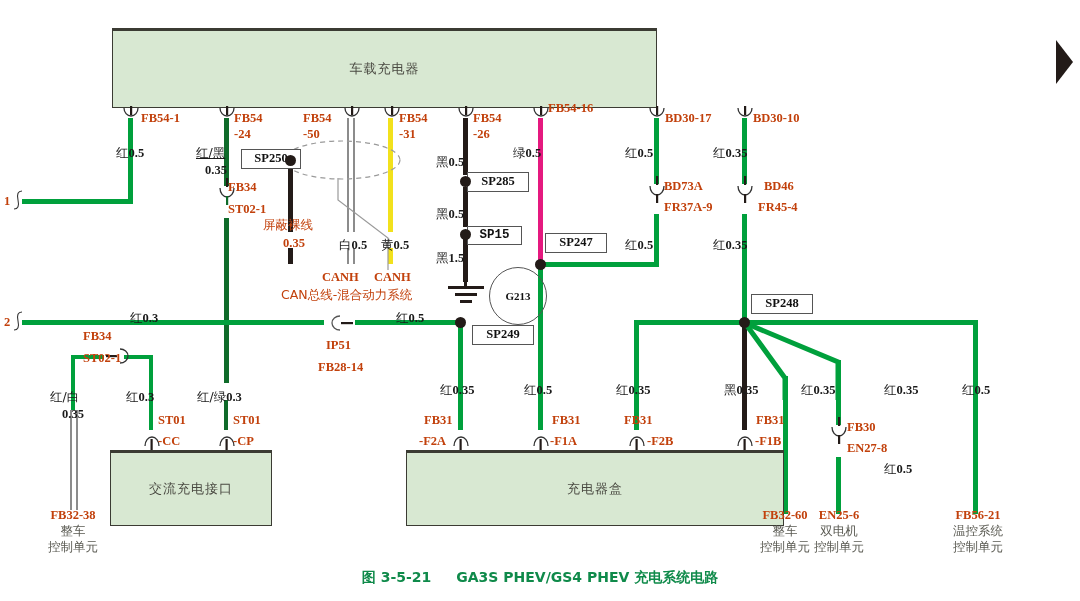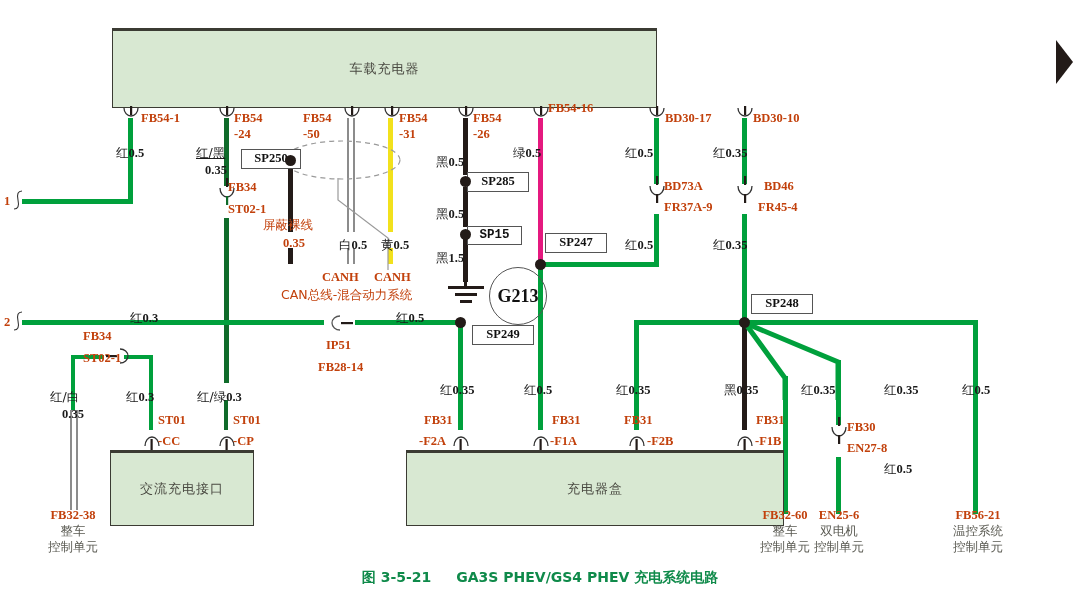--- a/index.html
+++ b/index.html
@@ -98,21 +98,21 @@
 
   
   .gnd{position:absolute;}
   .gnd-circle{
     position:absolute;
     border:1px solid #555;
     border-radius:50%;
     background:transparent;
     display:flex;align-items:center;justify-content:center;
     font-family:"Liberation Serif","DejaVu Serif",serif;
-    font-size:18px;font-weight:bold;color:#111;
+    font-size:11px;font-weight:bold;color:#111;
   }
 
   
   .shield{position:absolute;}
 
   
   .arrow-right{
     position:absolute;
     width:0;height:0;
     border-top:22px solid transparent;
@@ -225,21 +225,21 @@
   <div class="wire w-grey" style="left:70px;top:410px;width:1.5px;height:100px;"></div>
   <div class="wire w-grey" style="left:76px;top:410px;width:1.5px;height:100px;"></div>
 
   <div class="wire w-green" style="left:458px;top:322px;width:5px;height:108px;"></div>
 
   <div class="comp-box" style="left:112px;top:28px;width:545px;height:80px;">
     <span class="comp-label">车载充电器</span>
   </div>
 
 
-  <div class="comp-box" style="left:110px;top:450px;width:144px;height:76px;">
+  <div class="comp-box" style="left:110px;top:450px;width:162px;height:76px;">
     <span class="comp-label">交流充电接口</span>
   </div>
 
   <div class="comp-box" style="left:406px;top:450px;width:378px;height:76px;">
     <span class="comp-label">充电器盒</span>
   </div>
 
   <div class="arrow-right" style="left:1056px;top:40px;"></div>
 
   <div class="pin" style="left:122px;top:106px;">

